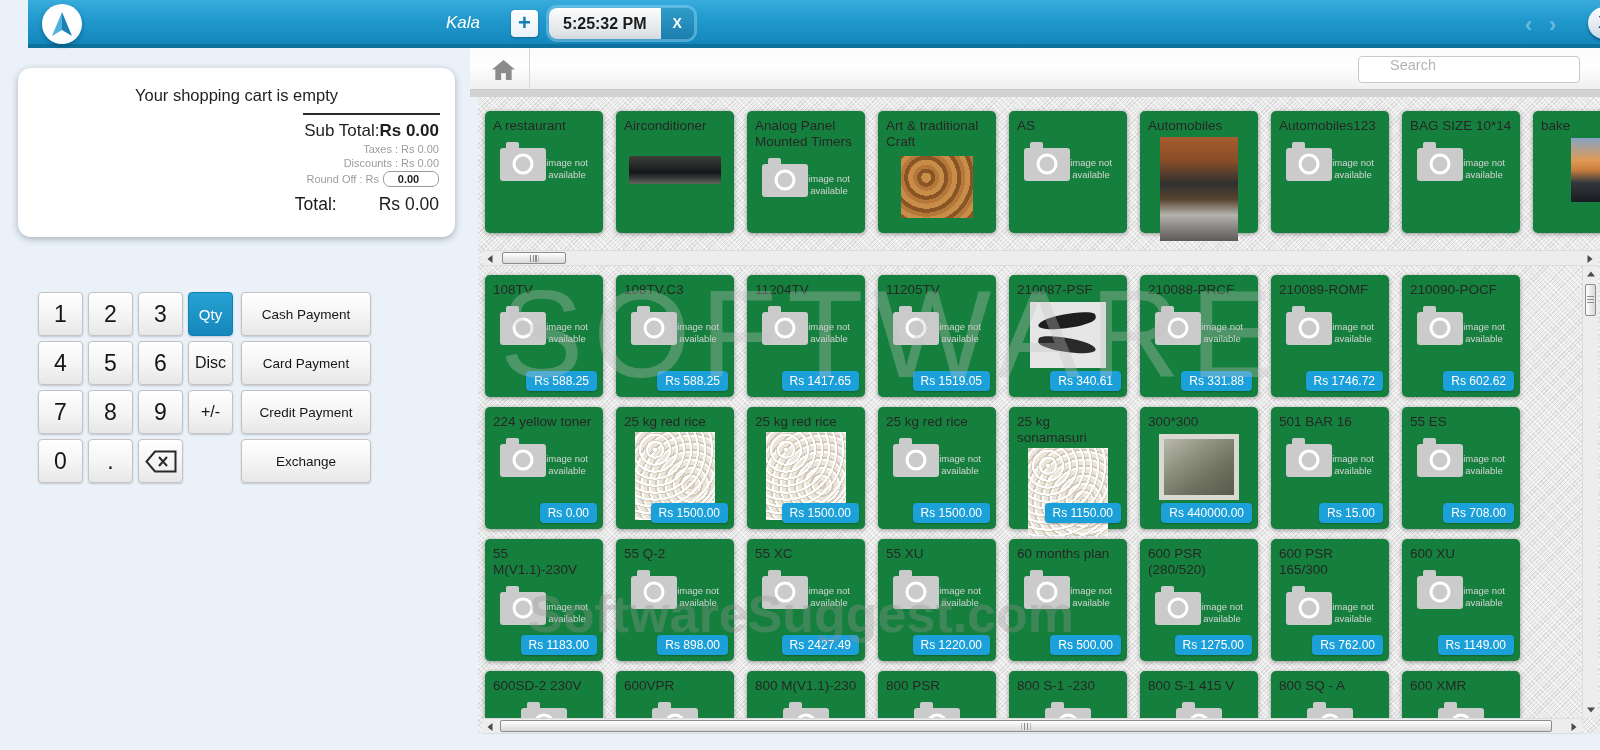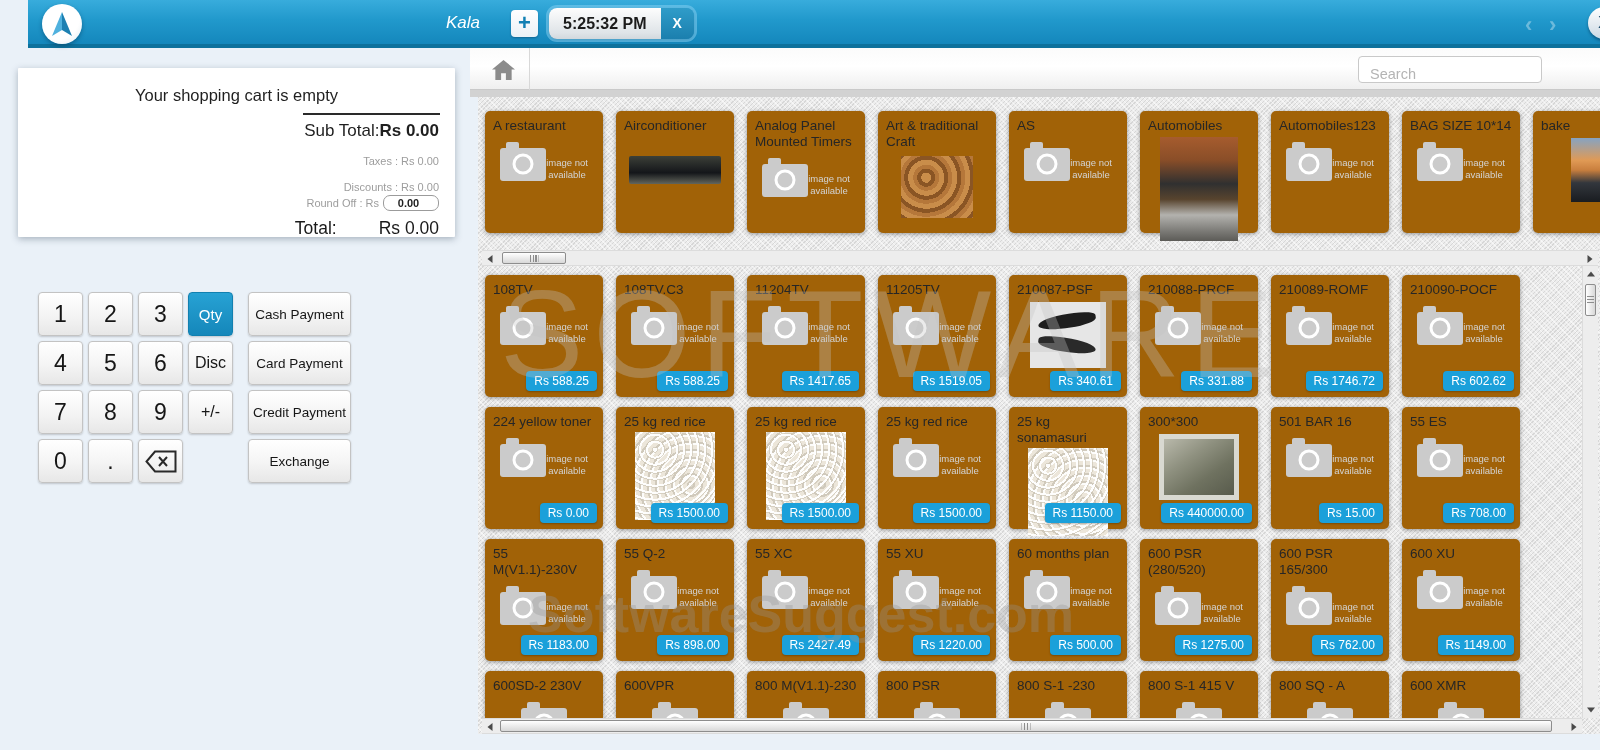--- a/index.html
+++ b/index.html
@@ -24,70 +24,70 @@
   .tab-close { width:33px; background:linear-gradient(180deg,#2f9cc9,#1b7fae); color:#fff;
     font-size:14px; font-weight:bold; text-align:center; line-height:31px; cursor:pointer; }
   .nav-chev { position:absolute; top:12px; color:rgba(255,255,255,.35); font-size:22px; font-weight:bold; cursor:pointer; }
   .chev-back { left:1497px; } .chev-fwd { left:1521px; }
   .win-close { position:absolute; left:1560px; top:7px; width:32px; height:32px; border-radius:50%;
     background:linear-gradient(180deg,#ffffff,#ccd9e4); box-shadow:0 2px 3px rgba(0,30,60,.45);
     color:#1d4a6b; font-size:17px; font-weight:bold; text-align:center; line-height:31px; cursor:pointer; }
 
   
   .cart-card { position:absolute; left:18px; top:68px; width:437px; height:169px; background:#fff;
-    border-radius:1px; box-shadow:0 2px 7px rgba(40,60,80,.35); padding:18px 8px 0 8px; z-index:5; }
+    border-radius:13px; box-shadow:0 2px 7px rgba(40,60,80,.35); padding:18px 8px 0 8px; z-index:5; }
   .cart-title { text-align:center; font-size:16.5px; color:#1f1f1f; }
   .cart-rule { margin:8px 7px 6px auto; width:137px; height:2px; background:#2a2a2a; }
   .cart-line { text-align:right; padding-right:8px; }
   .cart-sub { font-size:17px; color:#1f1f1f; }
   .cart-sub b { font-weight:bold; }
-  .cart-small { font-size:11px; color:#9d9d9d; margin-top:14px; }
+  .cart-small { font-size:11px; color:#9d9d9d; margin-top:2px; }
   .cart-round { display:flex; justify-content:flex-end; align-items:center; gap:4px; margin-top:2px; }
   .round-input { width:56px; height:16px; border:1px solid #9b9b9b; border-radius:7px; font-size:11px;
     font-weight:bold; text-align:center; padding-right:5px; color:#1f1f1f; font-family:"Liberation Sans",sans-serif; }
   .cart-total { display:flex; justify-content:flex-end; gap:42px; font-size:17.5px; color:#1a1a1a; margin-top:7px; }
 
   
   .keypad { position:absolute; left:38px; top:292px; z-index:5; }
   .kp-row { display:flex; gap:5px; margin-bottom:5px; }
   .kbtn { height:44px; border:1px solid #c3c3c3; border-radius:4px;
     background:linear-gradient(180deg,#ffffff 0%,#f4f4f4 55%,#e7e7e7 100%);
     box-shadow:0 1px 2px rgba(0,0,0,.18); display:flex; align-items:center; justify-content:center;
     color:#161616; cursor:pointer; }
   .kbtn.num { width:45px; font-size:23px; }
   .kbtn.mod { width:45px; font-size:16px; }
   .kbtn.mod.active { background:linear-gradient(180deg,#27a2d4,#1587ba); border-color:#1180b0;
     color:#fff; font-size:15px; }
-  .kbtn.pay { width:103px; margin-left:10px; font-size:13.5px; }
+  .kbtn.pay { width:130px; margin-left:3px; font-size:13.5px; }
   .kp-spacer { width:45px; height:44px; }
 
   
   .toolbar { position:absolute; left:470px; top:48px; width:1130px; height:42px;
     background:linear-gradient(180deg,#fbfbfb,#ffffff 45%,#efefef); border-bottom:1px solid #c9c9c9; z-index:6; }
   .home-cell { position:absolute; left:8px; top:0; width:52px; height:42px; display:flex;
     align-items:center; justify-content:center; border-right:1px solid #d8d8d8; cursor:pointer; }
-  .search { position:absolute; left:888px; top:8px; width:184px; height:27px; background:#fff;
-    border:1px solid #c9c9c9; border-radius:4px; display:flex; align-items:flex-end; padding:0 4px; }
+  .search { position:absolute; left:888px; top:8px; width:222px; height:27px; background:#fff;
+    border:1px solid #c9c9c9; border-radius:4px; display:flex; align-items:flex-start; padding:0 24px; }
   .search input { border:none; outline:none; flex:1; font-size:14.5px; color:#555; margin-left:7px;
     font-family:"Liberation Sans",sans-serif; background:transparent; }
   .search input::placeholder { color:#b4b4b4; }
   .graystrip { position:absolute; left:470px; top:90px; width:1130px; height:7px; background:#d2d2d2; z-index:6; }
 
   .texzone { position:absolute; left:478px; top:97px; width:1122px; height:637px;
     background-color:#ededed;
     background-image:repeating-linear-gradient(45deg, rgba(255,255,255,.55) 0 1px, rgba(0,0,0,0) 1px 4px),
                      repeating-linear-gradient(135deg, rgba(193,193,193,.5) 0 1px, rgba(0,0,0,0) 1px 3px); }
 
   .cat-row { position:absolute; left:478px; top:97px; width:1122px; height:151px;
     padding:14px 0 0 7px; display:flex; gap:13px; overflow:hidden; z-index:4; }
   .prod-viewport { position:absolute; left:478px; top:266px; width:1104px; height:452px; overflow:hidden; z-index:4; }
   .prod-grid { padding:9px 0 0 7px; display:flex; flex-wrap:wrap; gap:10px 13px; width:1100px; }
 
   
-  .tile { position:relative; width:118px; height:122px; background:#a16207; border-radius:5px;
+  .tile { position:relative; width:118px; height:122px; background:#15803d; border-radius:5px;
     box-shadow:0 1px 4px rgba(0,0,0,.38); flex:0 0 auto; cursor:pointer; }
   .tile-name { padding:7px 8px 0 8px; font-size:13.5px; line-height:1.18; color:#262626; }
   .tile-body { display:flex; flex-direction:column; align-items:center; }
   .ph { display:flex; flex-direction:row; align-items:center; margin-top:14px; }
   .cam { position:relative; width:46px; height:33px; background:#cbcbcb; border-radius:3px; }
   .cam::before { content:''; position:absolute; top:-6px; left:6px; width:13px; height:7px;
     background:#cbcbcb; border-radius:2px 2px 0 0; }
   .cam::after { content:''; position:absolute; top:50%; left:50%; transform:translate(-50%,-50%);
     width:15px; height:15px; border:3px solid #fff; border-radius:50%; }
   .ph-txt { margin-top:9px; font-size:9.5px; line-height:1.25; color:#d4d4d4; text-align:center; }

